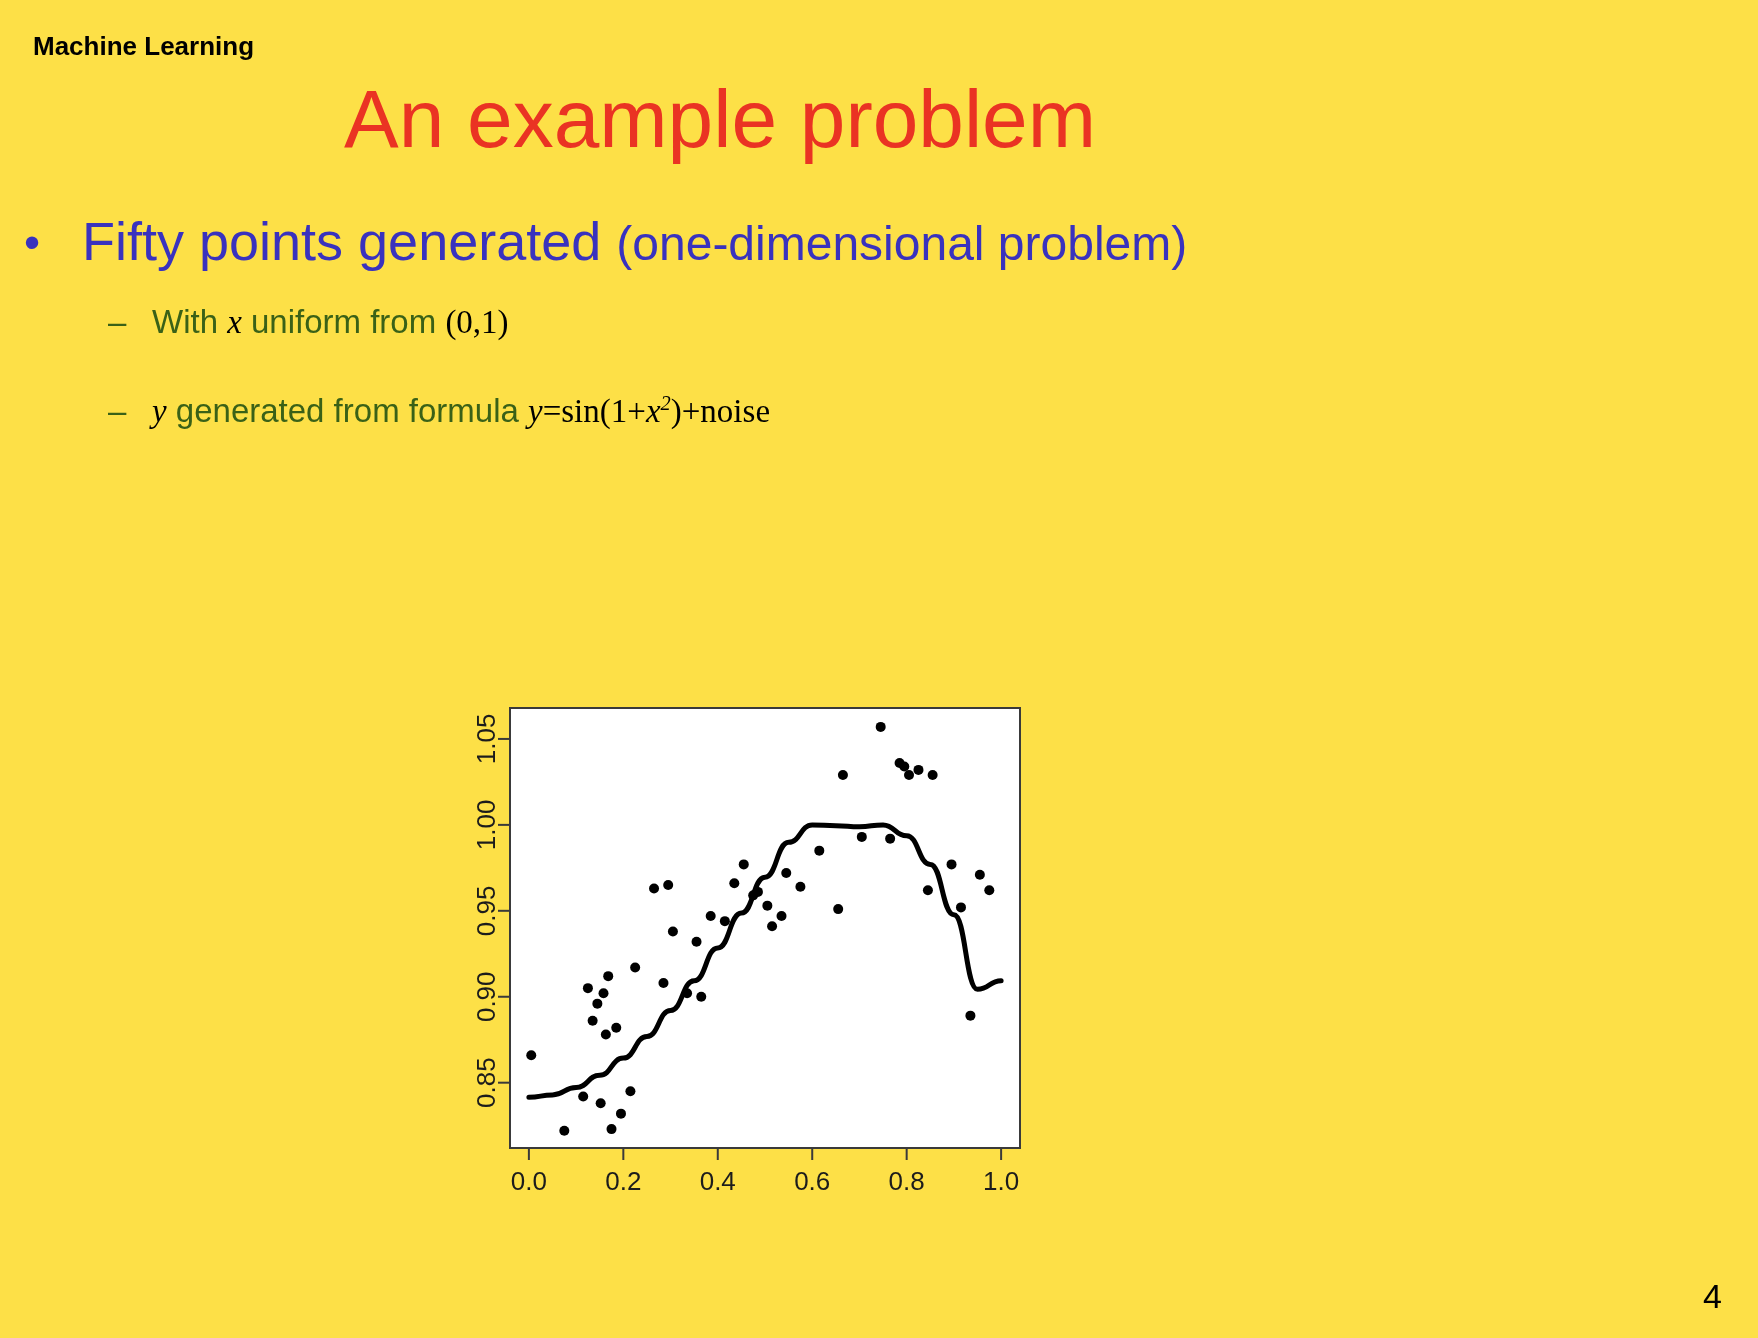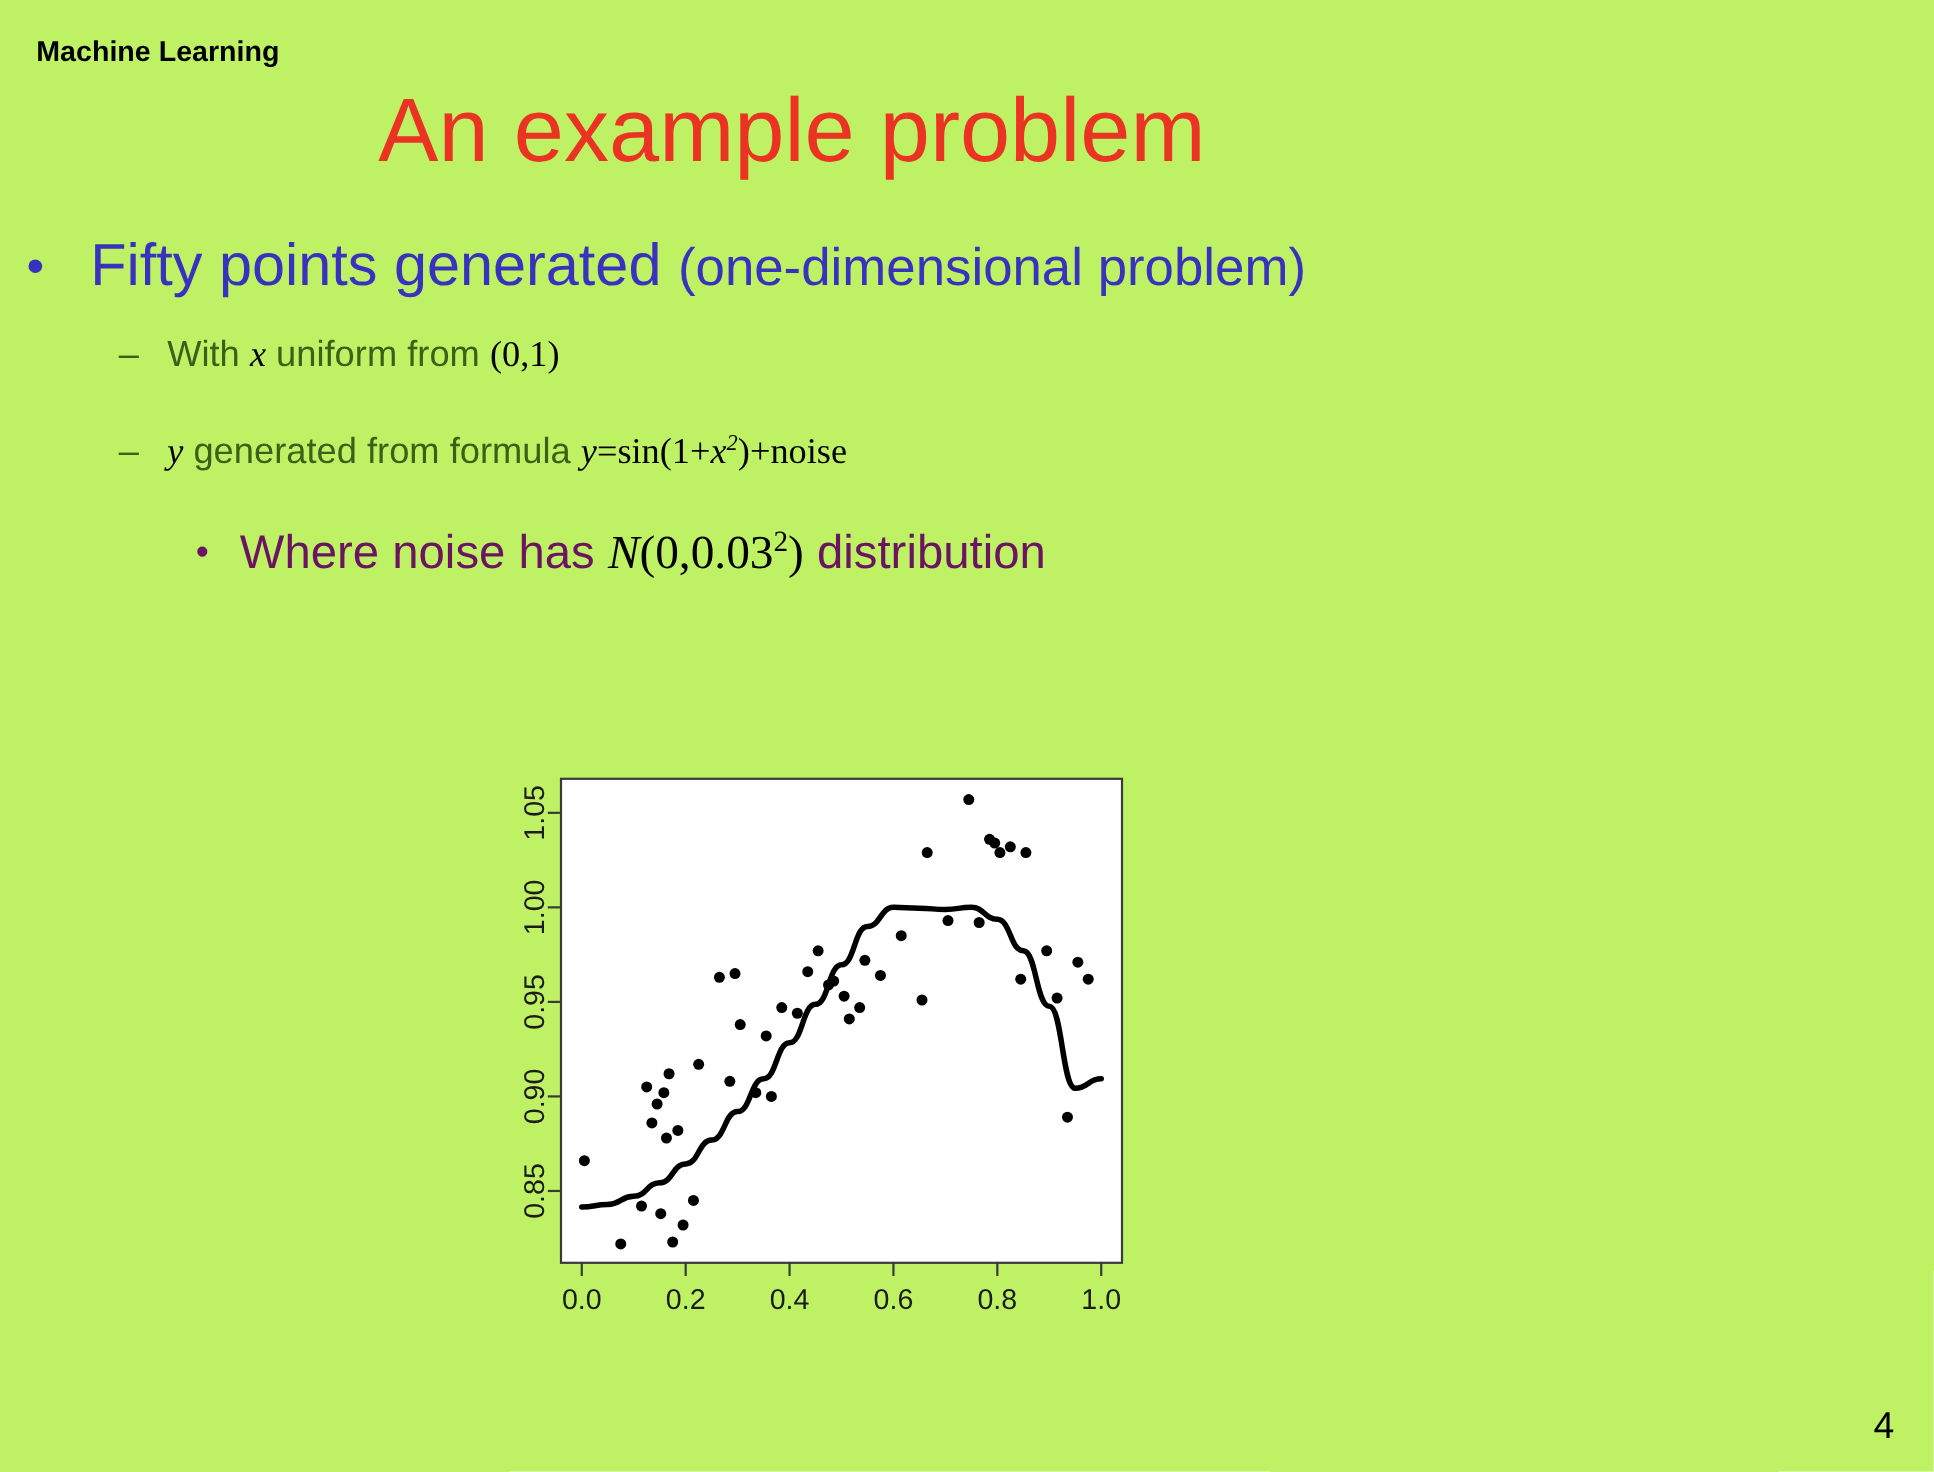--- a/index.html
+++ b/index.html
@@ -4,21 +4,21 @@
 <style>
   html, body {
     margin: 0;
     padding: 0;
     background: #ffffff;
   }
   .slide {
     position: relative;
     width: 1758px;
     height: 1338px;
-    background: #bef264;
+    background: #fde047;
     font-family: "Liberation Sans", sans-serif;
     overflow: hidden;
   }
 
   
   .header {
     position: absolute;
     left: 33px;
     top: 31px;
     font-size: 26px;
@@ -155,23 +155,20 @@
   </div>
 
   <div class="b2 l1">
     <span class="dash">–</span><span>With </span><span class="mvar">x</span><span> uniform from </span><span class="math">(0,1)</span>
   </div>
 
   <div class="b2 l2">
     <span class="dash">–</span><span class="mvar">y</span><span> generated from formula </span><span class="math"><span class="mvar">y</span><span class="mop">=sin(1+</span><span class="mvar">x</span><span class="msup">2</span><span class="mop">)+noise</span></span>
   </div>
 
-  <div class="b3 l1">
-    <span class="dot">•</span><span>Where noise has </span><span class="math"><span class="mvar">N</span><span class="mop">(0,0.03</span><span class="msup-up">2</span><span class="mop">)</span></span><span> distribution</span>
-  </div>
 
 
   <div class="chart-wrap">
     <svg class="chart-svg" id="chart-svg" width="620" height="540" viewBox="0 0 620 540">
 
       <rect id="plot-box" x="90" y="8" width="510" height="440" fill="#ffffff" stroke="#3a3a3a" stroke-width="2"></rect>
       <g id="y-ticks">
           <line x1="78" x2="90" y1="382.6875000000001" y2="382.6875000000001" stroke="#3a3a3a" stroke-width="2"></line>
           <text x="68" y="382.6875000000001" text-anchor="middle" dominant-baseline="middle" font-family="&quot;Liberation Sans&quot;, sans-serif" font-size="26" fill="#1c1c1c" transform="rotate(-90 68 382.6875000000001)">0.85</text>
           <line x1="78" x2="90" y1="296.75000000000006" y2="296.75000000000006" stroke="#3a3a3a" stroke-width="2"></line>

